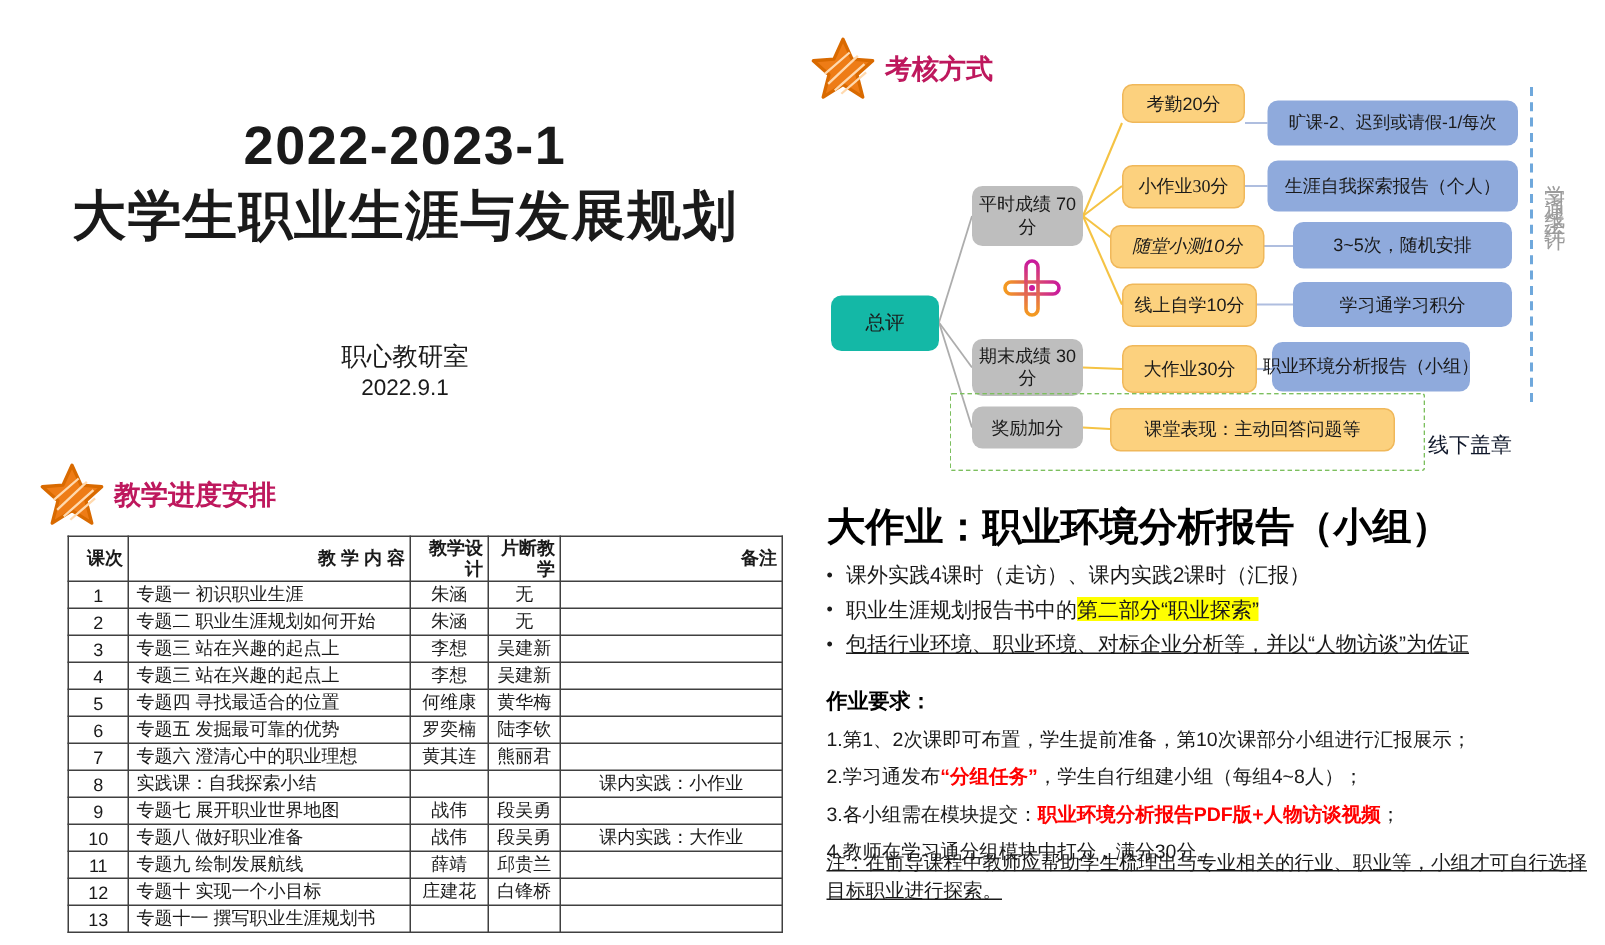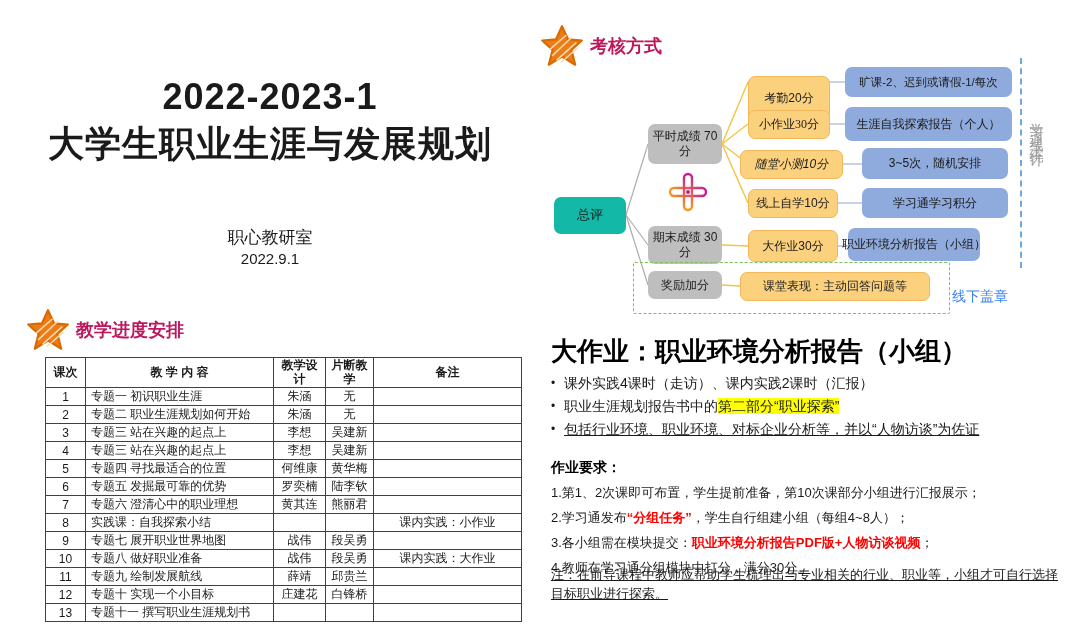--- a/index.html
+++ b/index.html
@@ -22,46 +22,46 @@
         box-sizing:border-box;color:#1a1a1a;}
   .node.wrap{white-space:normal;}
   .gray{background:#BEBEBE;}
   .orange{background:#FCD17E;border:1px solid #F0B85A;}
   .blue{background:#8FAADC;}
   .total{background:#14b8a6;font-size:13px;}
   .n-total{left:554px;top:197px;width:72px;height:37px;}
   .n-b0{left:648px;top:124px;width:74px;height:40px;}
   .n-b1{left:648px;top:226px;width:74px;height:38px;}
   .n-b2{left:648px;top:271px;width:74px;height:28px;}
-  .n-i0{left:748px;top:76px;width:82px;height:44px;}
+  .n-i0{left:748px;top:56px;width:82px;height:26px;}
   .n-i1{left:748px;top:110px;width:82px;height:29px;font-family:Liberation Serif, serif;}
   .n-i2{left:740px;top:150px;width:103px;height:29px;font-style:italic;}
   .n-i3{left:748px;top:189px;width:90px;height:29px;}
   .n-i4{left:748px;top:230px;width:90px;height:32px;}
   .n-i5{left:740px;top:272px;width:190px;height:29px;}
   .n-d0{left:845px;top:67px;width:167px;height:30px;font-size:11.5px;}
   .n-d1{left:845px;top:107px;width:167px;height:34px;}
   .n-d2{left:862px;top:148px;width:146px;height:31px;}
   .n-d3{left:862px;top:188px;width:146px;height:30px;}
   .n-d4{left:848px;top:228px;width:132px;height:33px;}
   .cross-icon{position:absolute;left:668px;top:172px;width:40px;height:40px;}
   .blue-dash{position:absolute;left:1020px;top:58px;height:210px;width:0;
              border-left:2px dashed #6FA8DC;}
   .online-label{position:absolute;left:1028px;top:112px;writing-mode:vertical-rl;
                 font-size:14px;color:#9c9c9c;letter-spacing:5px;}
   .green-box{position:absolute;left:633px;top:262px;width:315px;height:50px;
              border:1.6px dashed #7CBF5E;border-radius:2px;}
-  .offline-label{position:absolute;left:952px;top:288px;font-size:14px;color:#3b82f6;}
+  .offline-label{position:absolute;left:952px;top:288px;font-size:14px;color:#0f172a;}
   
   .sched-head{left:26px;top:308px;}
   table.sched{position:absolute;left:45px;top:357px;border-collapse:collapse;
               font-size:12px;table-layout:fixed;}
   table.sched th,table.sched td{border:1px solid #404040;padding:0 3px;box-sizing:border-box;
               overflow:hidden;}
-  table.sched th{font-weight:bold;height:30px;line-height:1.15;}
+  table.sched th{font-weight:bold;height:30px;line-height:1.15;text-align:right;}
   table.sched td{height:17.5px;text-align:center;}
   table.sched td.c1{text-align:left;padding-left:5px;}
   .w0{width:40px;} .w1{width:188px;} .w2{width:52px;} .w3{width:48px;} .w4{width:148px;}
   
   .assign-title{position:absolute;left:551px;top:334px;font-size:26px;font-weight:600;color:#000;}
   .bullets{position:absolute;left:551px;top:372px;width:512px;font-size:14px;line-height:23px;}
   .bullet{position:relative;padding-left:13px;}
   .bullet::before{content:"•";position:absolute;left:0;top:0;font-size:12px;}
   .hl{background:#FFFF00;}
   .ul{text-decoration:underline;}

